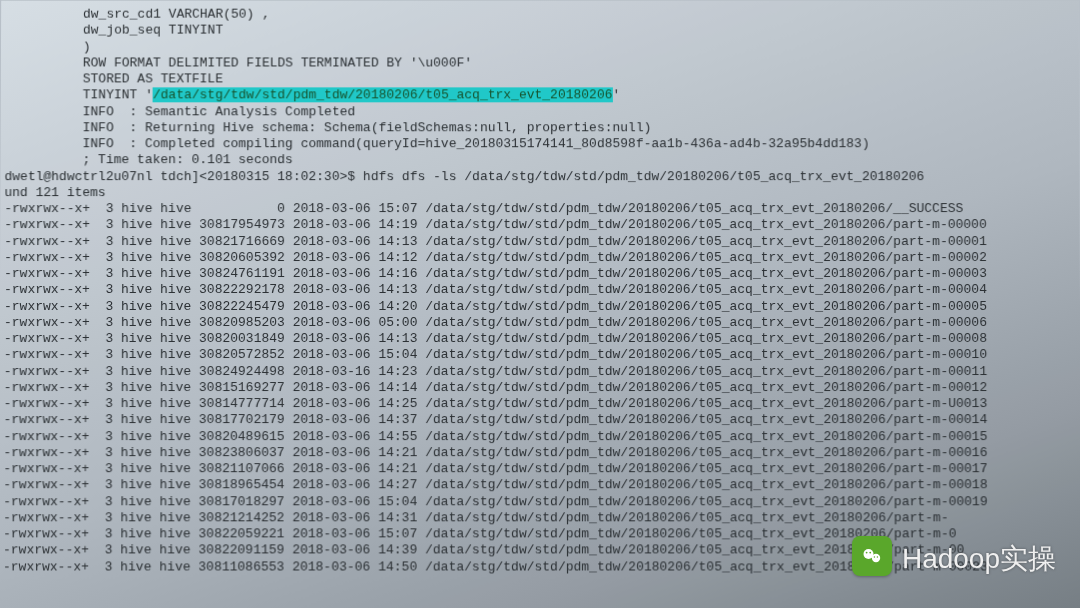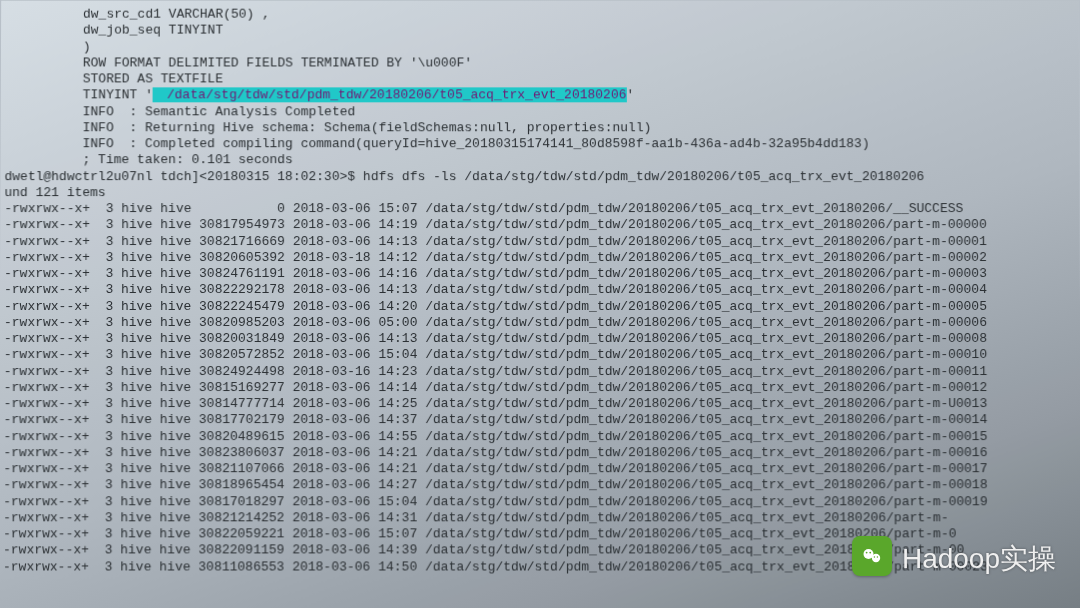--- a/index.html
+++ b/index.html
@@ -24,22 +24,21 @@
     padding: 6px 0 6px 4px;
     box-sizing: border-box;
     
     background: linear-gradient(160deg, #d8e0e6 0%, #c2cad2 30%, #b0b8c0 55%, #949ca4 80%, #767e84 100%);
     transform: perspective(2400px) rotateX(1deg);
     filter: blur(.15px) contrast(.98);
   }
   .line { white-space: pre; }
   .hilite {
     background: #1ec9c9;
-    color: #701a75;
-    padding-left: 14px;
+    color: #14532d;
   }
   .watermark {
     position: absolute;
     bottom: 32px;
     right: 24px;
     display: flex;
     align-items: flex-end;
     gap: 10px;
     color: #efefef;
     font-family: Arial, "Microsoft YaHei", sans-serif;
@@ -81,21 +80,21 @@
       <div class="line">          ; Time taken: 0.101 seconds</div>
     </div>
 
   <div class="line">dwetl@hdwctrl2u07nl tdch]&lt;20180315 18:02:30&gt;$ hdfs dfs -ls /data/stg/tdw/std/pdm_tdw/20180206/t05_acq_trx_evt_20180206</div>
   <div class="line">und 121 items</div>
 
   <div id="ls-rows">
       <div class="line">-rwxrwx--x+  3 hive hive           0 2018-03-06 15:07 /data/stg/tdw/std/pdm_tdw/20180206/t05_acq_trx_evt_20180206/__SUCCESS</div>
       <div class="line">-rwxrwx--x+  3 hive hive 30817954973 2018-03-06 14:19 /data/stg/tdw/std/pdm_tdw/20180206/t05_acq_trx_evt_20180206/part-m-00000</div>
       <div class="line">-rwxrwx--x+  3 hive hive 30821716669 2018-03-06 14:13 /data/stg/tdw/std/pdm_tdw/20180206/t05_acq_trx_evt_20180206/part-m-00001</div>
-      <div class="line">-rwxrwx--x+  3 hive hive 30820605392 2018-03-18 14:12 /data/stg/tdw/std/pdm_tdw/20180206/t05_acq_trx_evt_20180206/part-m-00002</div>
+      <div class="line">-rwxrwx--x+  3 hive hive 30820605392 2018-03-06 14:12 /data/stg/tdw/std/pdm_tdw/20180206/t05_acq_trx_evt_20180206/part-m-00002</div>
       <div class="line">-rwxrwx--x+  3 hive hive 30824761191 2018-03-06 14:16 /data/stg/tdw/std/pdm_tdw/20180206/t05_acq_trx_evt_20180206/part-m-00003</div>
       <div class="line">-rwxrwx--x+  3 hive hive 30822292178 2018-03-06 14:13 /data/stg/tdw/std/pdm_tdw/20180206/t05_acq_trx_evt_20180206/part-m-00004</div>
       <div class="line">-rwxrwx--x+  3 hive hive 30822245479 2018-03-06 14:20 /data/stg/tdw/std/pdm_tdw/20180206/t05_acq_trx_evt_20180206/part-m-00005</div>
       <div class="line">-rwxrwx--x+  3 hive hive 30820985203 2018-03-06 05:00 /data/stg/tdw/std/pdm_tdw/20180206/t05_acq_trx_evt_20180206/part-m-00006</div>
       <div class="line">-rwxrwx--x+  3 hive hive 30820031849 2018-03-06 14:13 /data/stg/tdw/std/pdm_tdw/20180206/t05_acq_trx_evt_20180206/part-m-00008</div>
       <div class="line">-rwxrwx--x+  3 hive hive 30820572852 2018-03-06 15:04 /data/stg/tdw/std/pdm_tdw/20180206/t05_acq_trx_evt_20180206/part-m-00010</div>
       <div class="line">-rwxrwx--x+  3 hive hive 30824924498 2018-03-16 14:23 /data/stg/tdw/std/pdm_tdw/20180206/t05_acq_trx_evt_20180206/part-m-00011</div>
       <div class="line">-rwxrwx--x+  3 hive hive 30815169277 2018-03-06 14:14 /data/stg/tdw/std/pdm_tdw/20180206/t05_acq_trx_evt_20180206/part-m-00012</div>
       <div class="line">-rwxrwx--x+  3 hive hive 30814777714 2018-03-06 14:25 /data/stg/tdw/std/pdm_tdw/20180206/t05_acq_trx_evt_20180206/part-m-U0013</div>
       <div class="line">-rwxrwx--x+  3 hive hive 30817702179 2018-03-06 14:37 /data/stg/tdw/std/pdm_tdw/20180206/t05_acq_trx_evt_20180206/part-m-00014</div>

